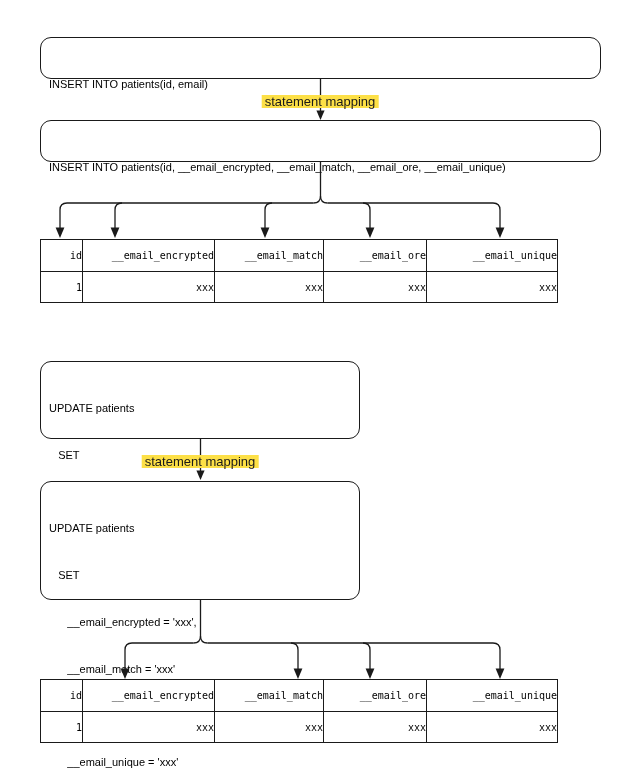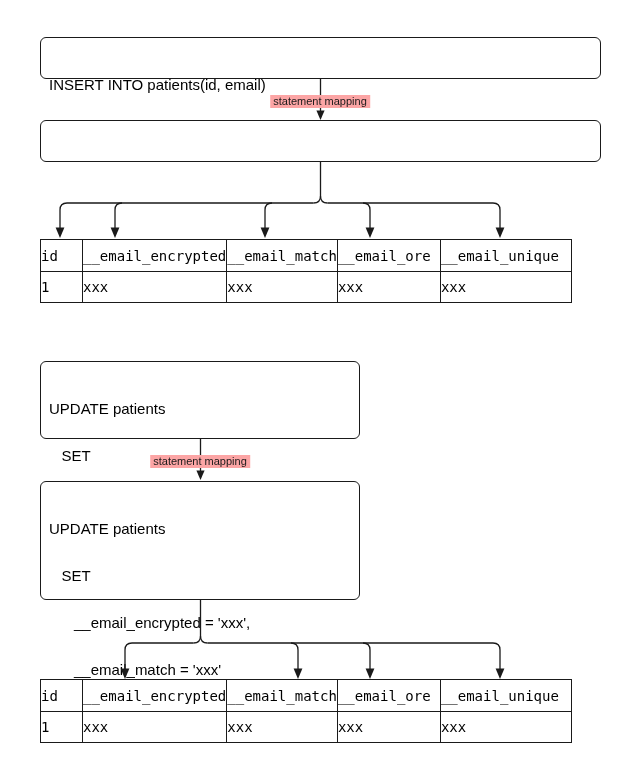--- a/index.html
+++ b/index.html
@@ -18,40 +18,40 @@
     height: 781px;
     background: #ffffff;
     overflow: hidden;
   }
 
   
   .sql-box {
     position: absolute;
     box-sizing: border-box;
     border: 1.3px solid #1a1a1a;
-    border-radius: 6px;
+    border-radius: 11px;
     background: #ffffff;
     font-family: "Liberation Sans", sans-serif;
-    font-size: 15px;
+    font-size: 11px;
     line-height: 15.6px;
     color: #000000;
     white-space: pre;
     padding: 8px 0 8px 8px;
   }
   .sql-box .line { display: block; }
 
   
   .caption {
     position: absolute;
     font-family: "Liberation Sans", sans-serif;
-    font-size: 11px;
+    font-size: 13px;
     line-height: 13px;
     color: #1a1a1a;
     white-space: nowrap;
-    background: #fca5a5;
+    background: #fde047;
     padding: 0 3px;
     transform: translateX(-50%);
   }
 
   
   .connector {
     position: absolute;
     overflow: visible;
     pointer-events: none;
   }
@@ -65,22 +65,22 @@
   
   .dtable {
     position: absolute;
     border-collapse: collapse;
     table-layout: fixed;
     background: #ffffff;
     font-family: "DejaVu Sans Mono", "Liberation Mono", monospace;
   }
   .dtable td {
     border: 1.3px solid #1a1a1a;
-    font-size: 14px;
-    text-align: left;
+    font-size: 10px;
+    text-align: right;
     vertical-align: middle;
     padding: 0;
     color: #000000;
     white-space: nowrap;
     overflow: hidden;
   }
   .dtable tr.head-row td { height: 31px; font-weight: normal; }
   .dtable tr.body-row td { height: 30px; font-weight: normal; }
   .dtable td.col-id { width: 41px; }
   .dtable td.col-enc { width: 131px; }
@@ -100,20 +100,21 @@
   </div>
 
   <svg class="connector" style="left:0; top:0;" width="641" height="781" viewBox="0 0 641 781">
     <line x1="320.5" y1="79" x2="320.5" y2="113"></line>
     <polygon points="320.5,120 316.4,110.5 324.6,110.5"></polygon>
   </svg>
 
   <div class="caption" style="left:320px; top:95px;">statement mapping</div>
 
   <div class="sql-box" style="left:40px; top:120px; width:561px; height:42px;">
+    <span class="line">INSERT INTO patients(id, __email_encrypted, __email_match, __email_ore, __email_unique)</span>
   </div>
 
   <svg class="connector" style="left:0; top:0;" width="641" height="781" viewBox="0 0 641 781">
 
     <path d="M320.5,162 L320.5,196 Q320.5,203 313.5,203"></path>
     <path d="M320.5,196 Q320.5,203 327.5,203"></path>
 
     <path d="M313.5,203 L67,203 Q60,203 60,210 L60,229"></path>
     <polygon points="60,238 55.6,227.5 64.4,227.5"></polygon>
 
@@ -162,20 +163,21 @@
   </svg>
 
   <div class="caption" style="left:200px; top:455px;">statement mapping</div>
 
   <div class="sql-box" style="left:40px; top:481px; width:320px; height:119px;">
     <span class="line">UPDATE patients</span>
     <span class="line">   SET</span>
     <span class="line">      __email_encrypted = 'xxx',</span>
     <span class="line">      __email_match = 'xxx'</span>
     <span class="line">      __email_ore = 'xxx',</span>
+    <span class="line">      __email_unique = 'xxx'</span>
     
   </div>
 
   <svg class="connector" style="left:0; top:0;" width="641" height="781" viewBox="0 0 641 781">
 
     <path d="M200.5,600 L200.5,636 Q200.5,643 193.5,643"></path>
     <path d="M200.5,636 Q200.5,643 207.5,643"></path>
 
     <path d="M193.5,643 L132,643 Q125,643 125,650 L125,669"></path>
     <polygon points="125,679 120.6,668.5 129.4,668.5"></polygon>

